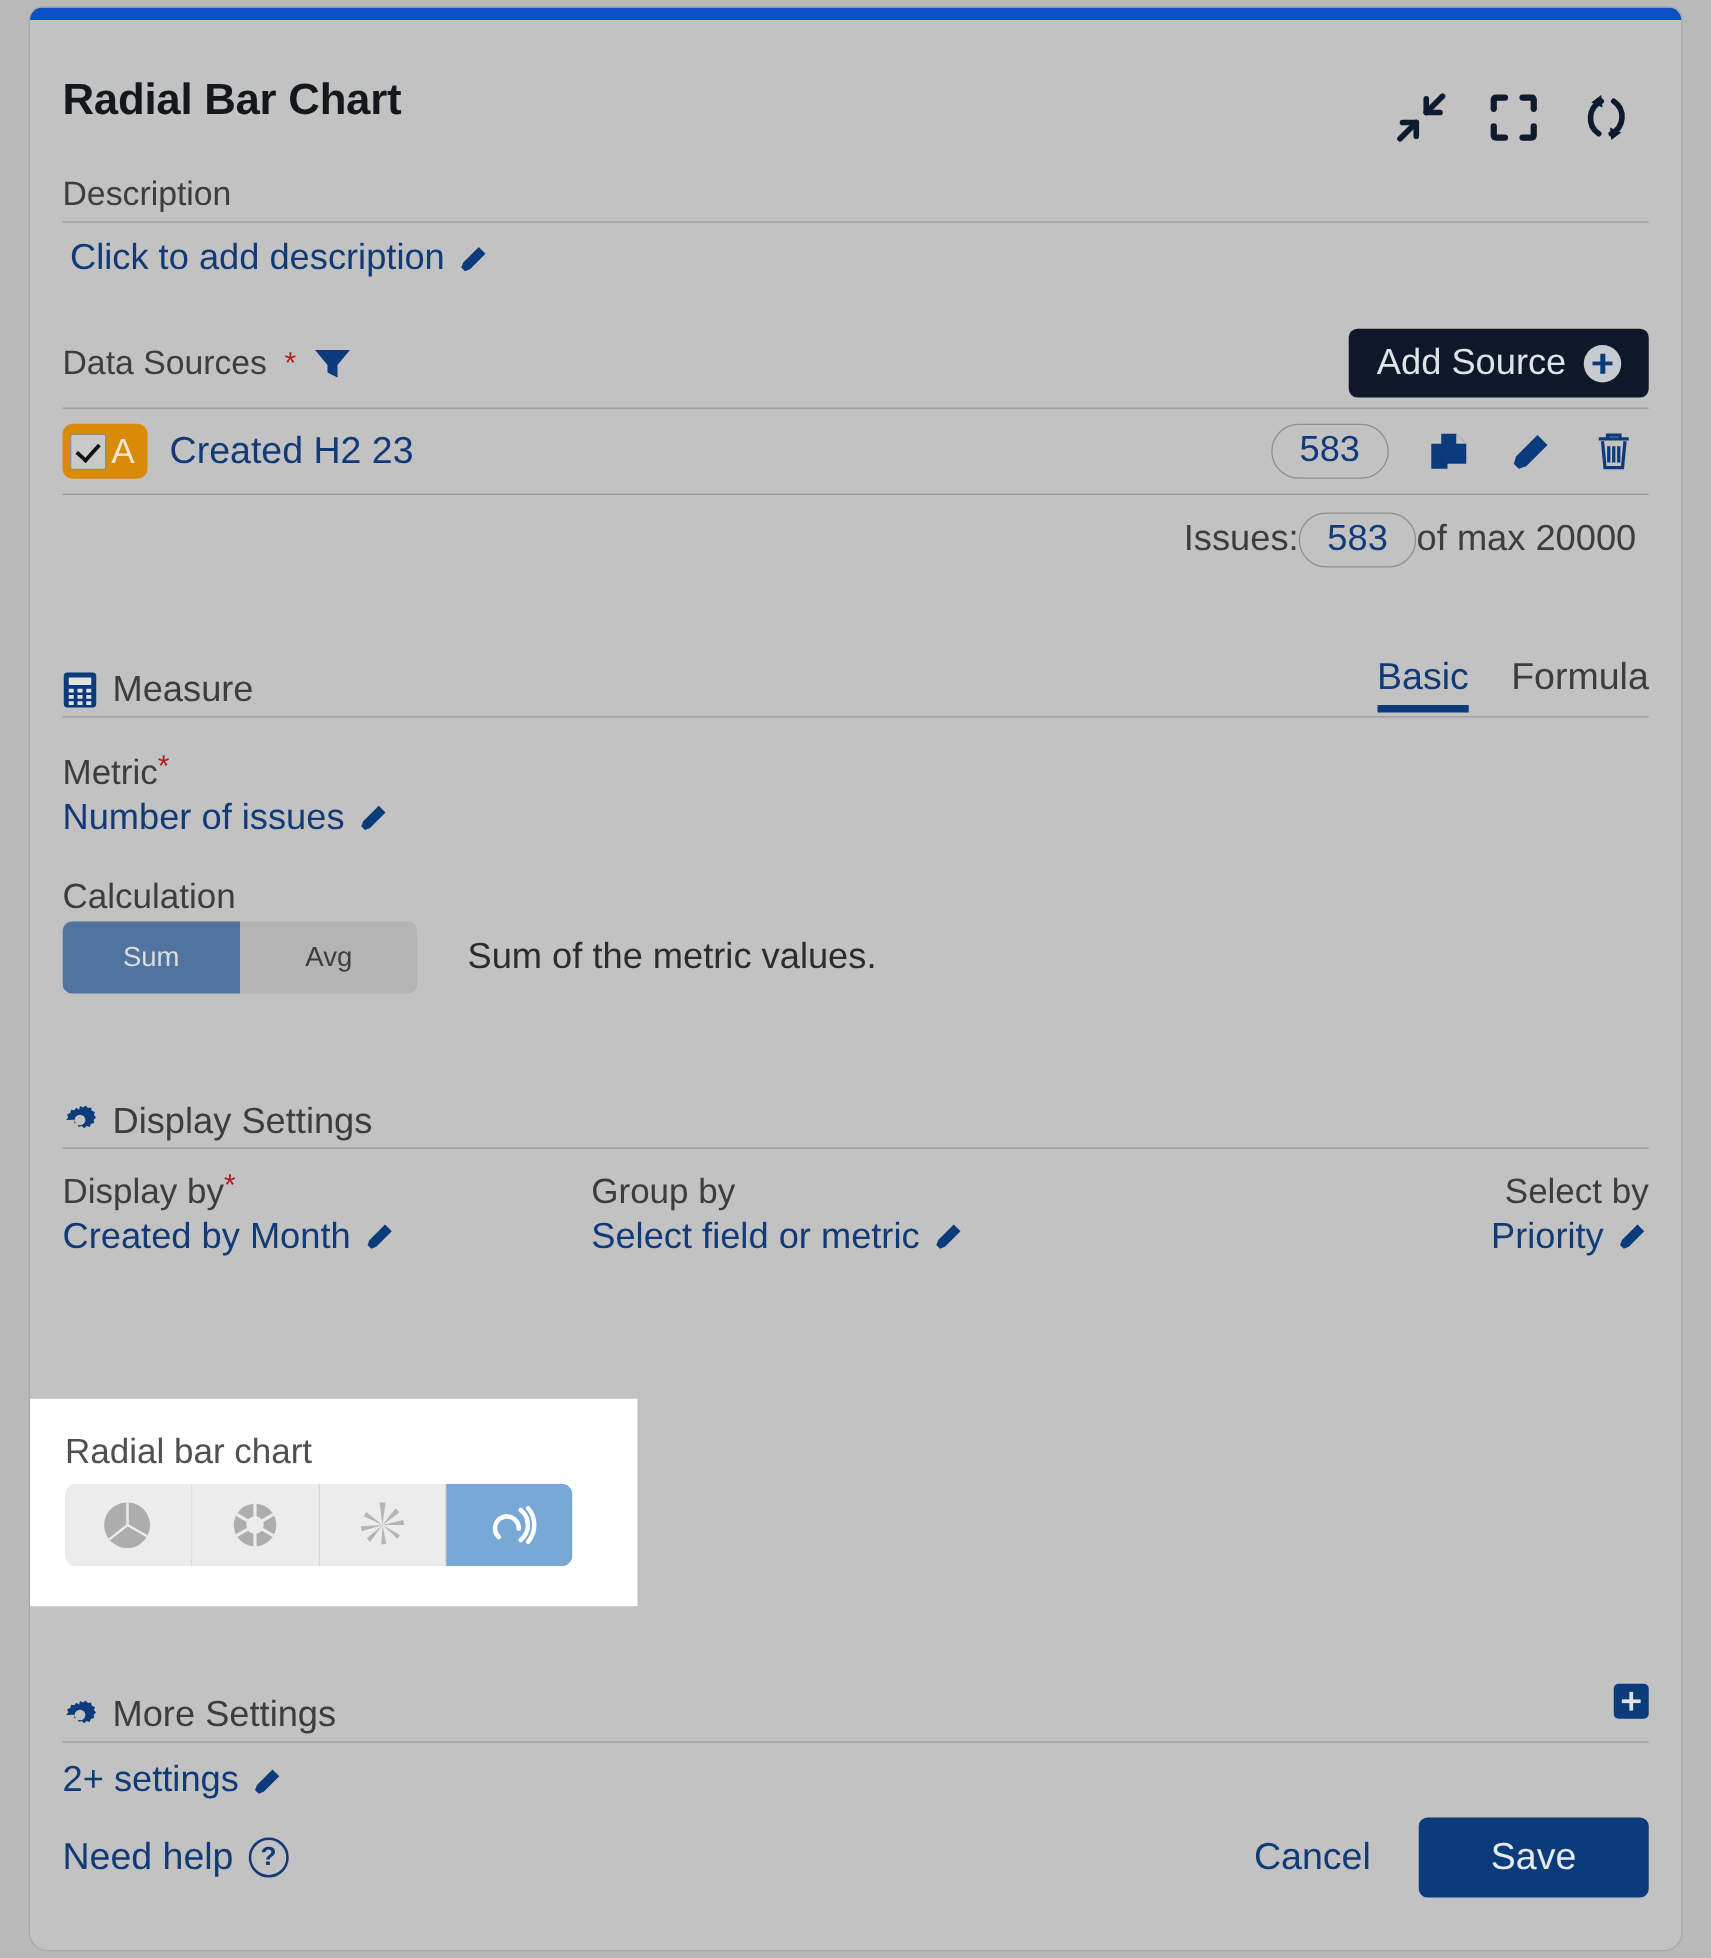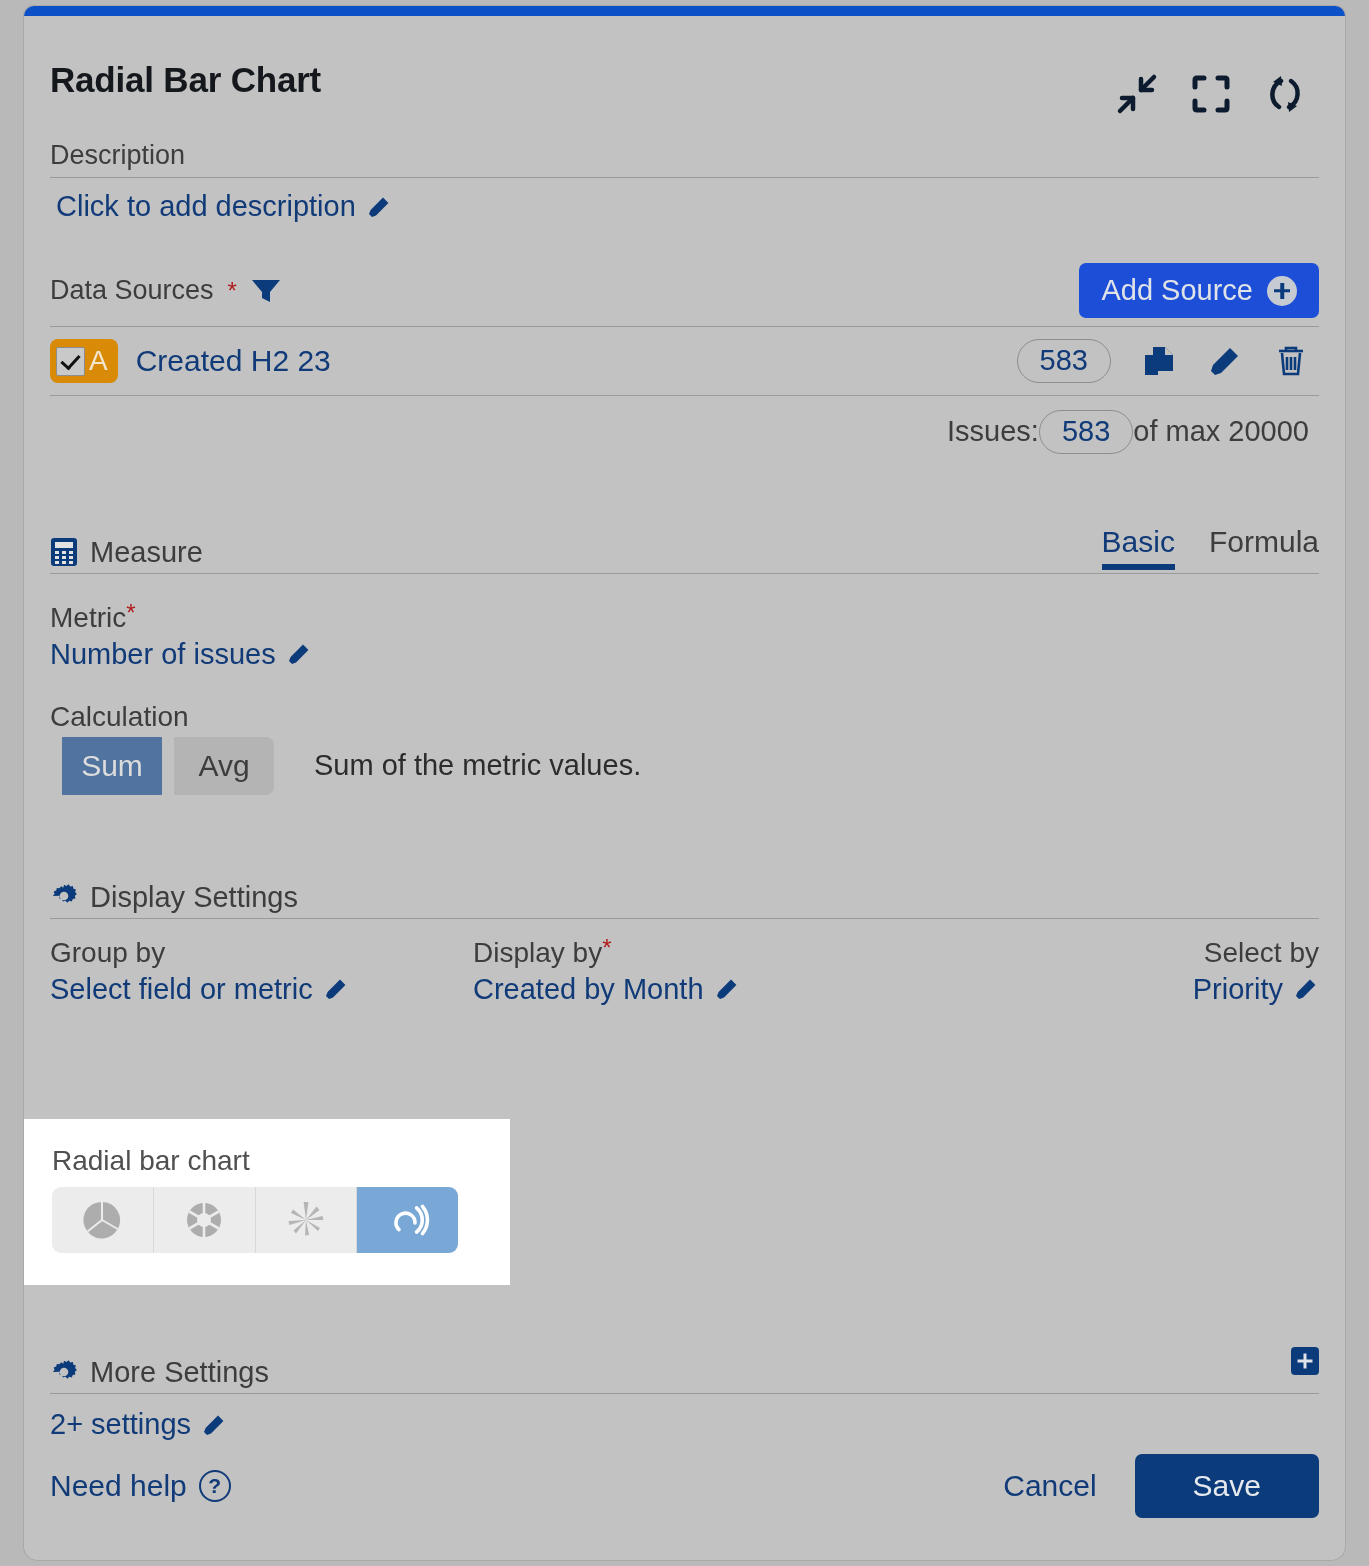--- a/index.html
+++ b/index.html
@@ -95,21 +95,21 @@
   .ds-block { margin-top: 40px; }
   .ds-head {
     display: flex;
     align-items: center;
     justify-content: space-between;
     padding-bottom: 8px;
   }
   .ds-head-left { display: flex; align-items: center; gap: 14px; }
   .funnel { width: 30px; height: 26px; display: block; }
   .add-source-btn {
-    background: #1d4ed8;
+    background: #0f172a;
     color: #dfe3e8;
     font-size: 29px;
     border-radius: 7px;
     padding: 11px 22px;
     display: flex;
     align-items: center;
     gap: 14px;
     border: none;
     font-family: inherit;
     cursor: pointer;
@@ -226,26 +226,25 @@
   .seg {
     display: flex;
     border-radius: 8px;
     overflow: hidden;
     height: 58px;
   }
   .seg-item {
     display: flex;
     align-items: center;
     justify-content: center;
-    width: 100px;
-    font-size: 30px;
+    width: 142px;
+    font-size: 22px;
     color: #3d3d3d;
     background: #b4b4b4;
     cursor: pointer;
-    margin-left: 12px;
   }
   .seg-item.on { background: #50739f; color: #dcdcdc; }
   .calc-desc { font-size: 29px; color: #2c2c2c; }
   
   .display-block { margin-top: 62px; }
   .ds-grid {
     display: flex;
     padding-top: 18px;
   }
   .ds-col { flex: 1; }
@@ -550,34 +549,34 @@
                 <circle cx="15" cy="15" r="4.6" fill="#c2c2c2"></circle>
               </svg>
             </span>
             <span class="sec-title">Display Settings</span>
           </div>
         </div>
         <div class="hr"></div>
 
         <div class="ds-grid">
           <div class="ds-col">
-            <div><span class="col-label">Group by</span></div>
+            <div><span class="col-label">Display by</span><span class="req">*</span></div>
             <div class="col-value link-row">
-              <span class="link-text">Select field or metric</span>
+              <span class="link-text">Created by Month</span>
               <span class="pencil">
                 <svg viewBox="0 0 26 26">
                     <path d="M3 20 L4.6 16 L17 3.6 L22.4 9 L10 21.4 L6 23 Z" fill="#0b3b7a"></path>
                   </svg>
               </span>
             </div>
           </div>
           <div class="ds-col">
-            <div><span class="col-label">Display by</span><span class="req">*</span></div>
+            <div><span class="col-label">Group by</span></div>
             <div class="col-value link-row">
-              <span class="link-text">Created by Month</span>
+              <span class="link-text">Select field or metric</span>
               <span class="pencil">
                 <svg viewBox="0 0 26 26">
                     <path d="M3 20 L4.6 16 L17 3.6 L22.4 9 L10 21.4 L6 23 Z" fill="#0b3b7a"></path>
                   </svg>
               </span>
             </div>
           </div>
           <div class="ds-col right">
             <div><span class="col-label">Select by</span></div>
             <div class="col-value link-row">

